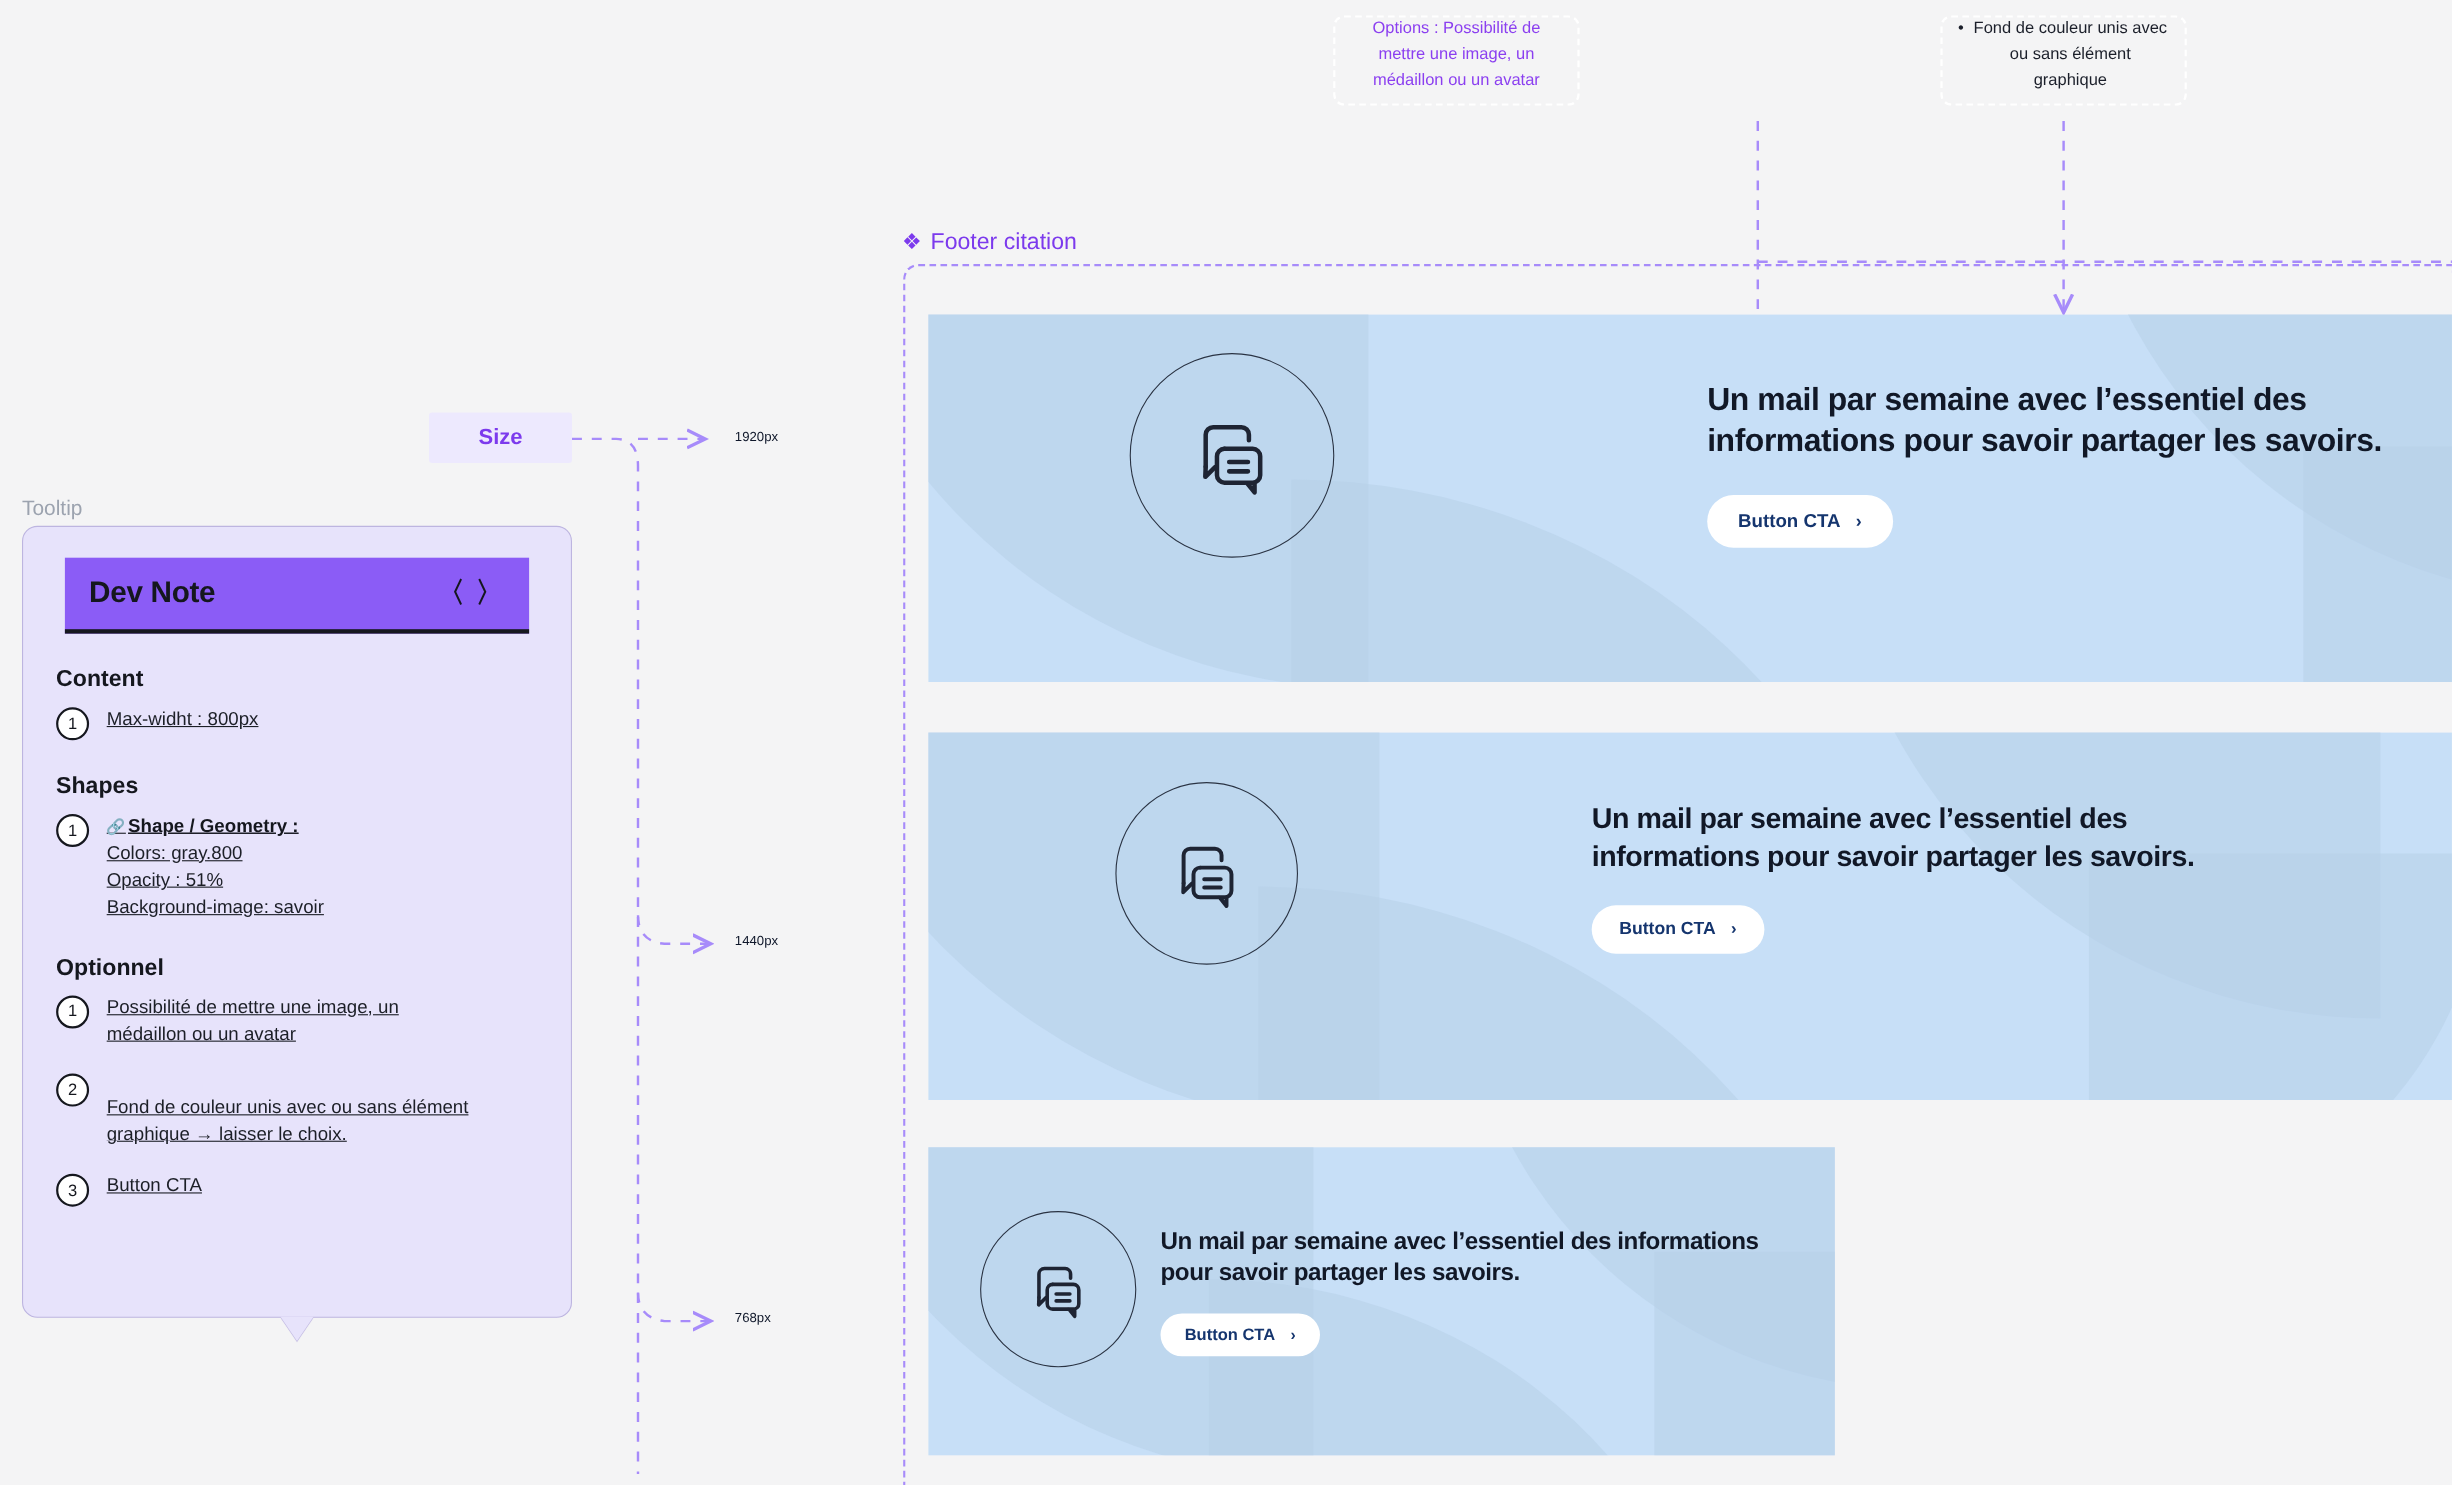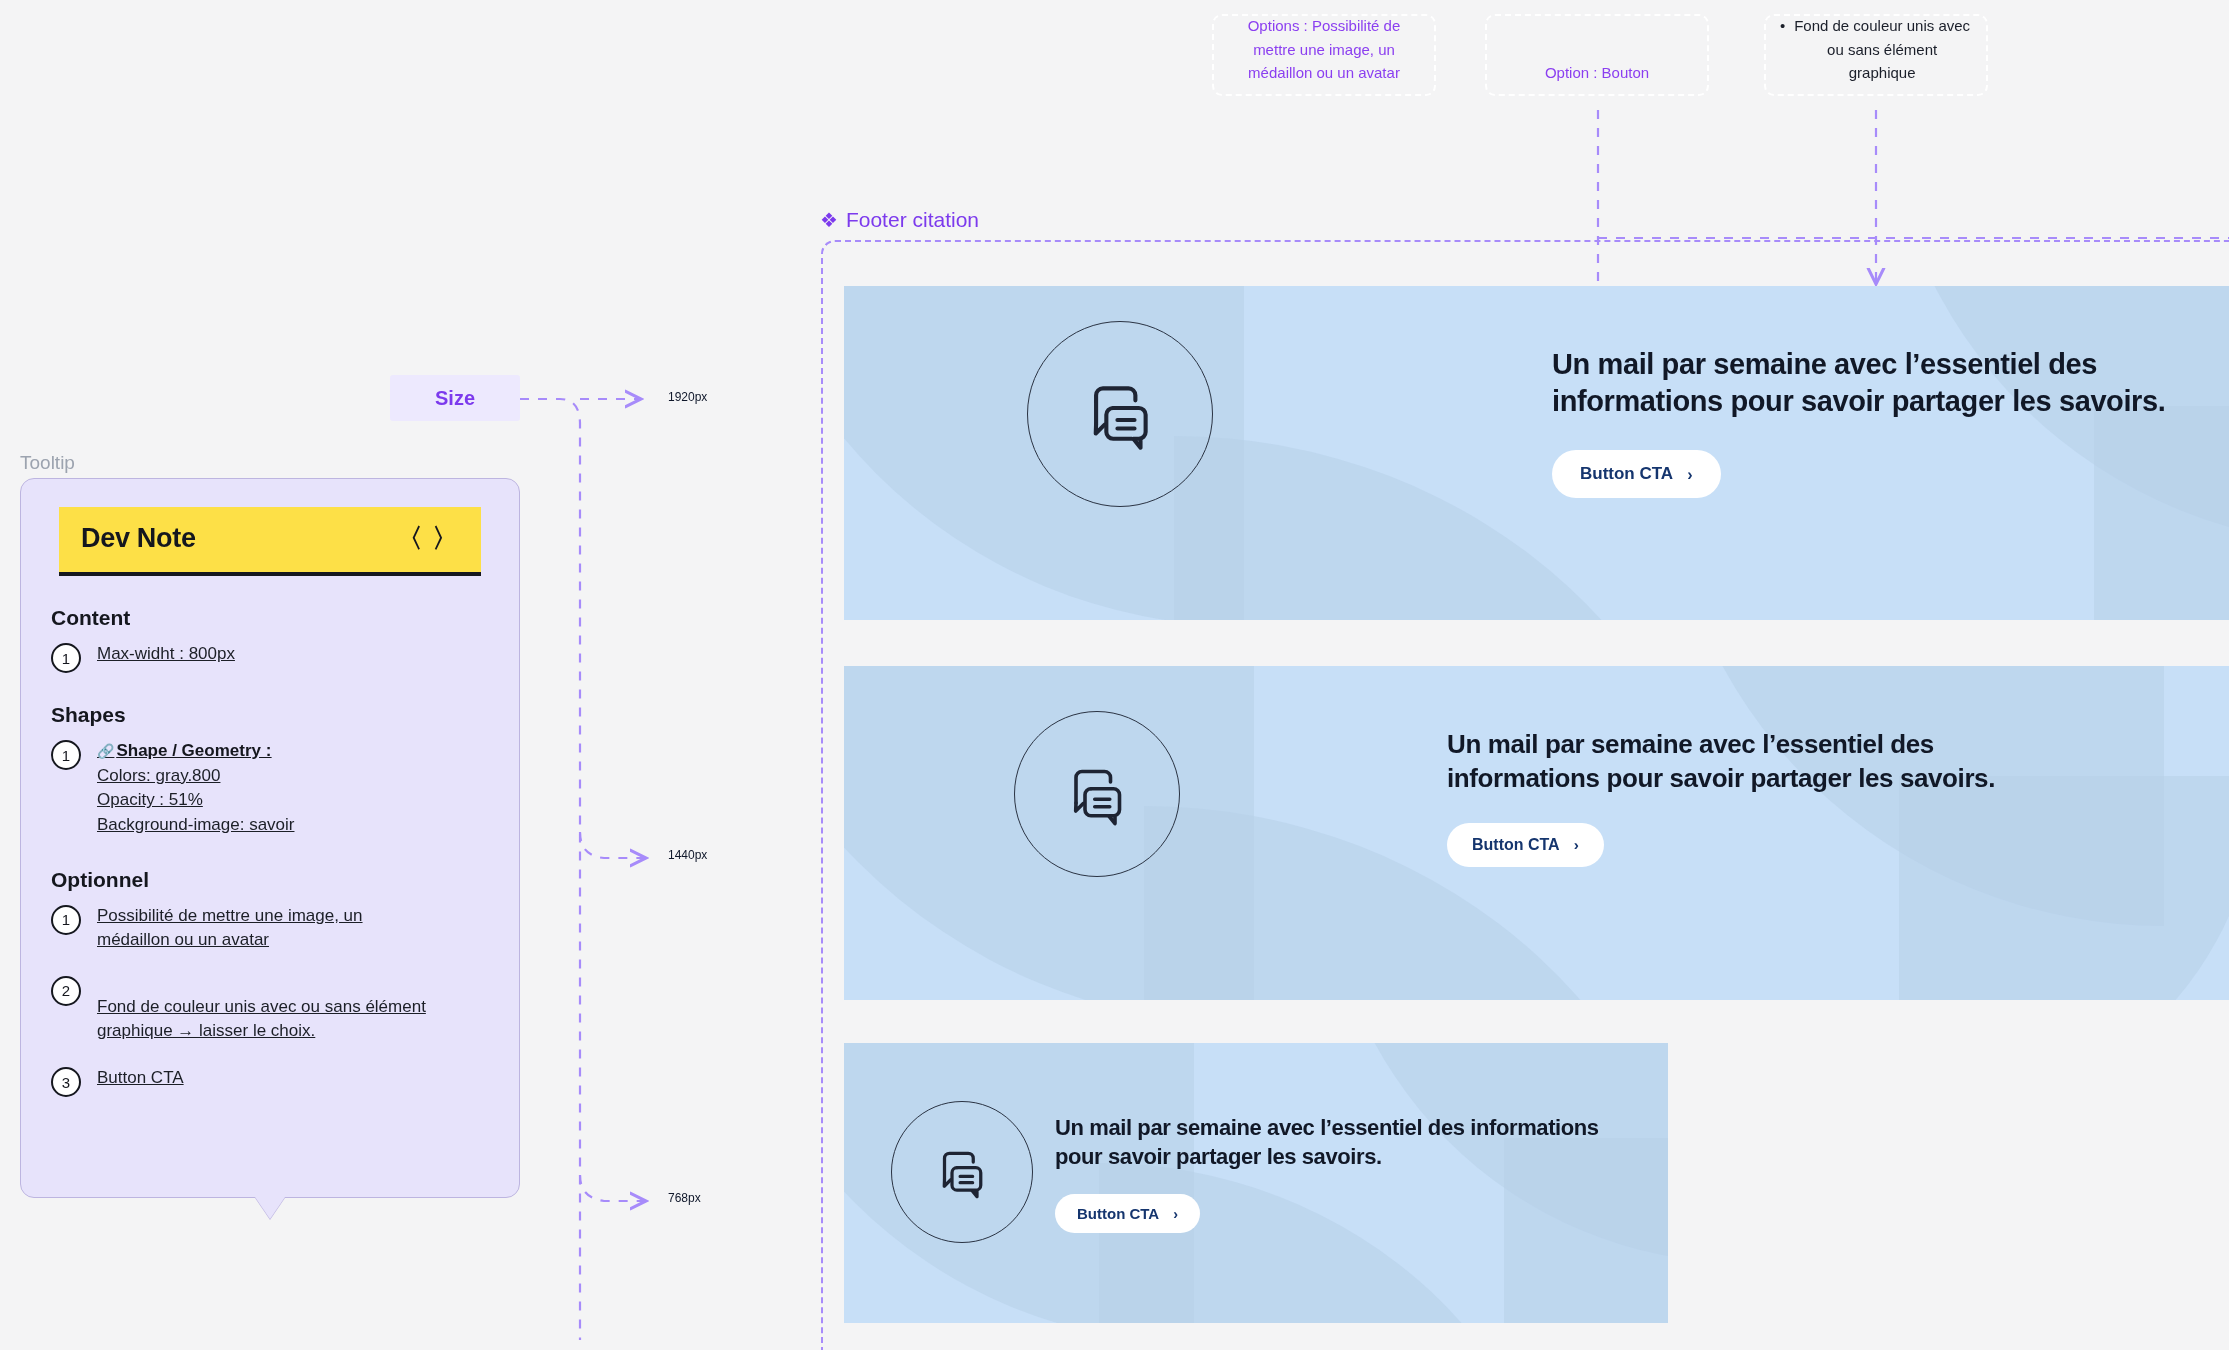--- a/index.html
+++ b/index.html
@@ -83,21 +83,21 @@
   }
   .tooltip-tail {
     position: absolute;
     width: 0; height: 0;
     border-left: 15px solid transparent;
     border-right: 15px solid transparent;
     border-top: 22px solid #e7e3fb;
     filter: drop-shadow(0 1px 0 #bdb5e0);
   }
   .devnote-head {
-    background: #fde047;
+    background: #8b5cf6;
     border-bottom: 4px solid #16181f;
     padding: 14px 22px 16px 22px;
     display: flex;
     align-items: center;
     justify-content: space-between;
     margin: 0 8px 0 8px;
   }
   .devnote-title { font-size: 27px; font-weight: 800; color: #15171e; letter-spacing: -0.3px;}
   .devnote-code { font-size: 26px; font-weight: 700; color: #15171e; letter-spacing: 1px; }
   .tip-h {
@@ -192,23 +192,20 @@
 
     <path d="M 1876 110 L 1876 283" fill="none" stroke="#a78bfa" stroke-width="2.2" stroke-dasharray="9 9" marker-end="url(#arrowD)"></path>
 
     <path d="M 1598 238 L 2229 238" fill="none" stroke="#a78bfa" stroke-width="2.2" stroke-dasharray="9 9"></path>
   </svg>
 
   <div class="note-box" style="left:1212px; top:14px; width:224px; height:82px;">
     <span>Options :  Possibilité de mettre une image, un médaillon ou un avatar</span>
   </div>
 
-  <div class="note-box" style="left:1485px; top:14px; width:224px; height:82px;">
-    <span>Option :  Bouton</span>
-  </div>
 
   <div class="note-box dark" style="left:1764px; top:14px; width:224px; height:82px;">
     <span style="display:flex; gap:7px; align-items:flex-start;">
       <span class="bullet">•</span>
       <span>Fond de couleur unis avec ou sans élément graphique</span>
     </span>
   </div>
 
   <div class="section-label" style="left:820px; top:208px;">
     <span class="flower">❖</span>

